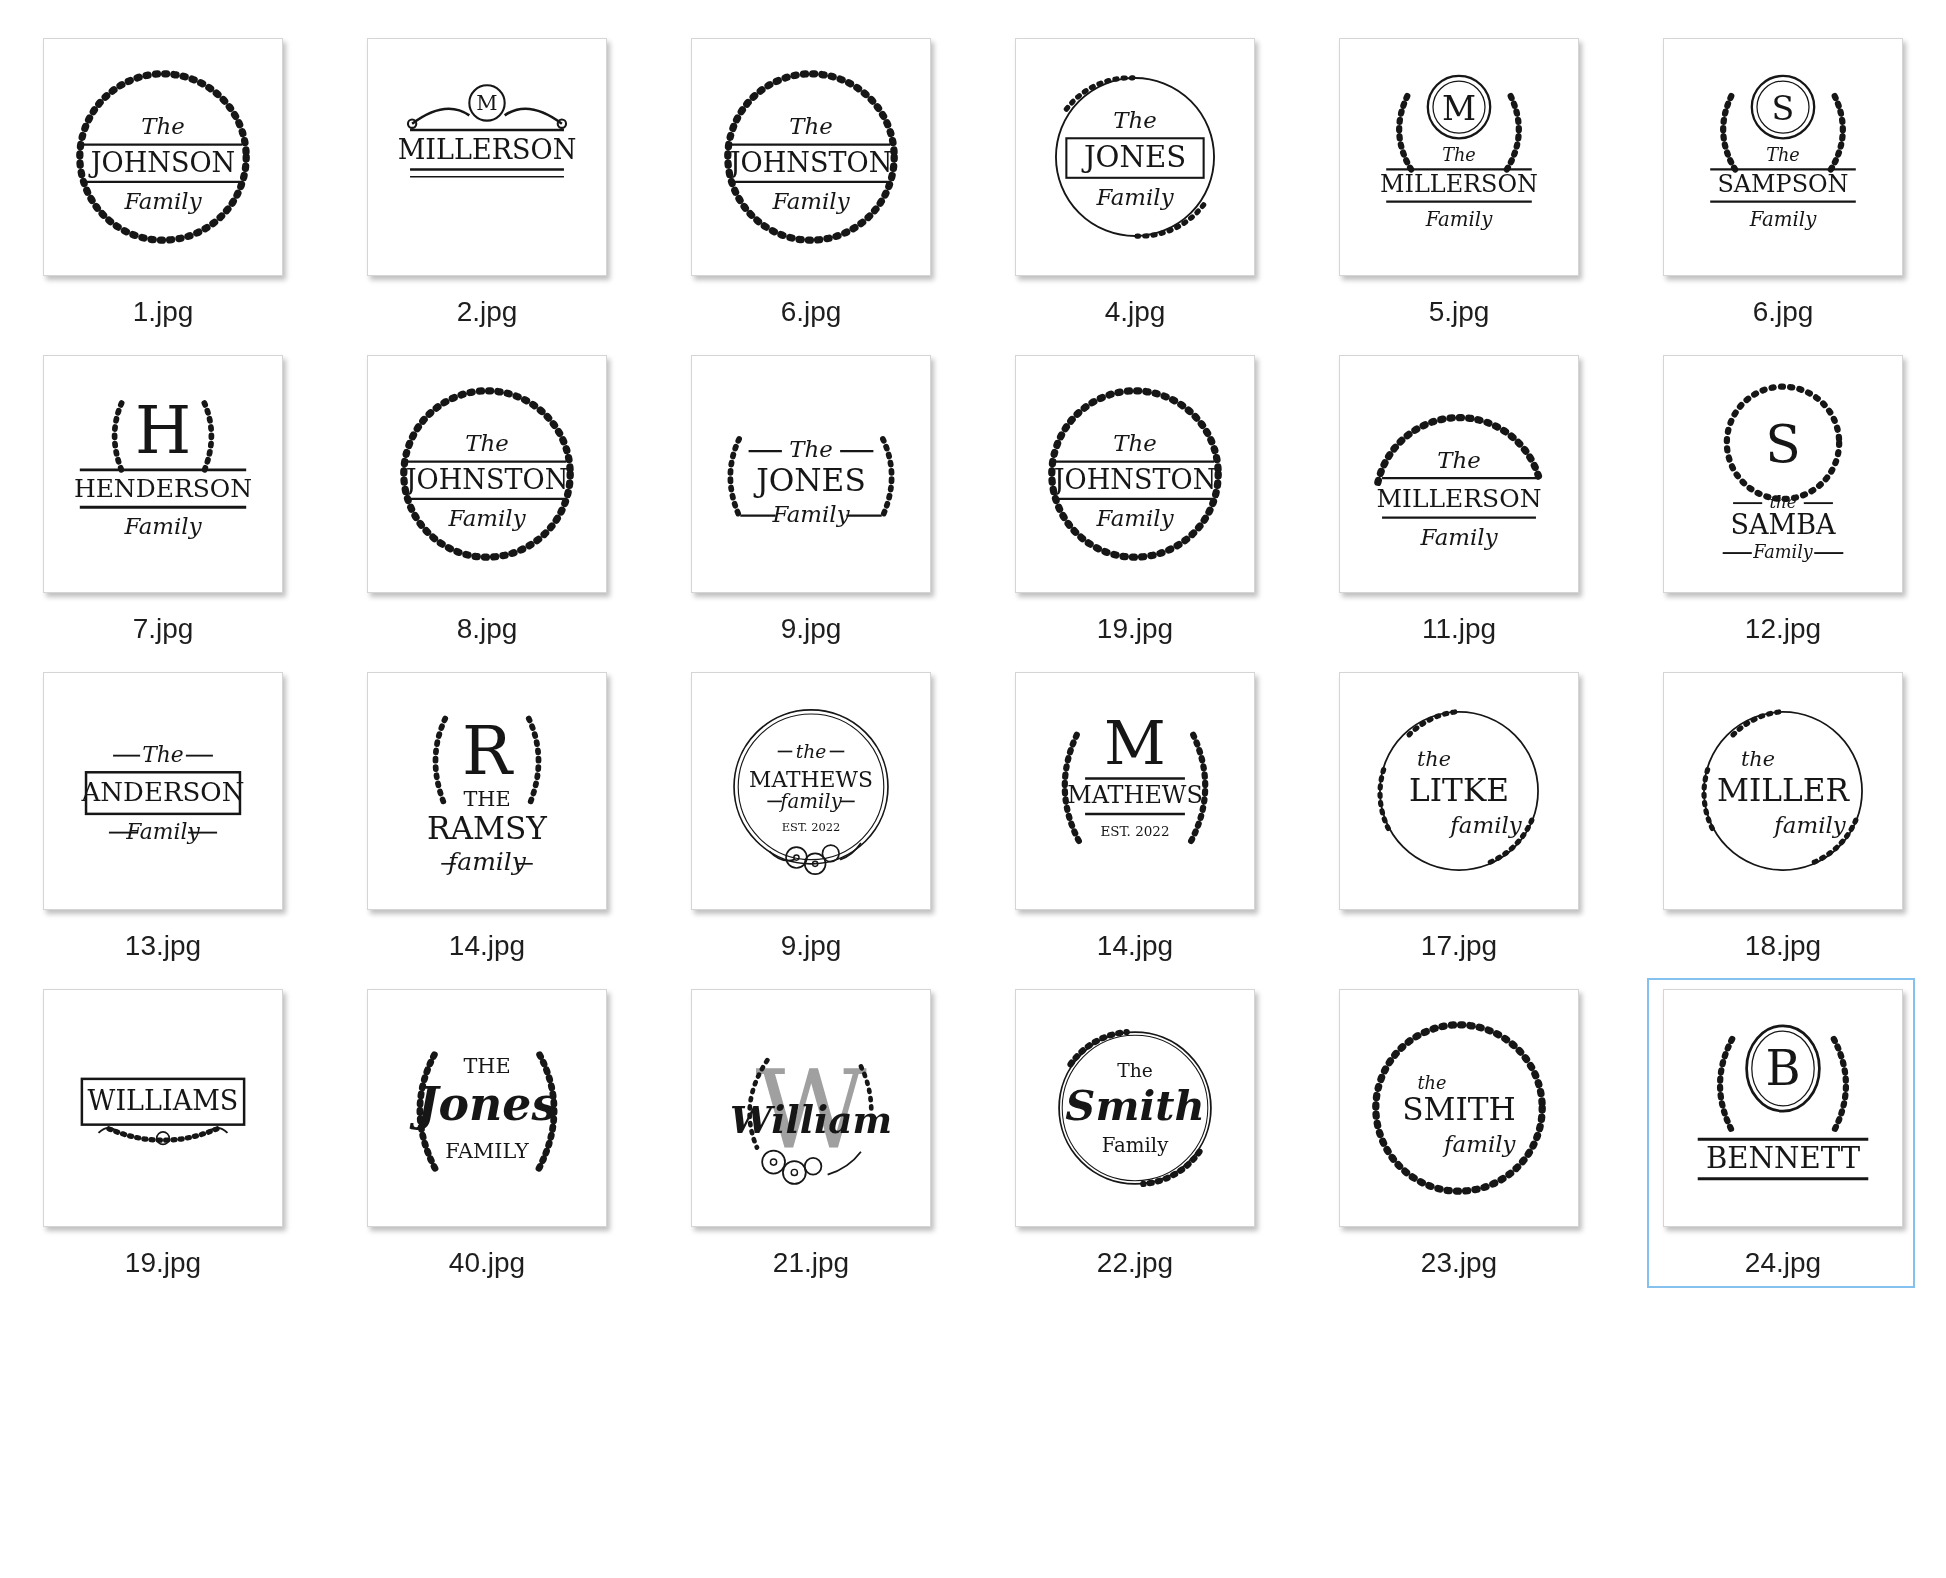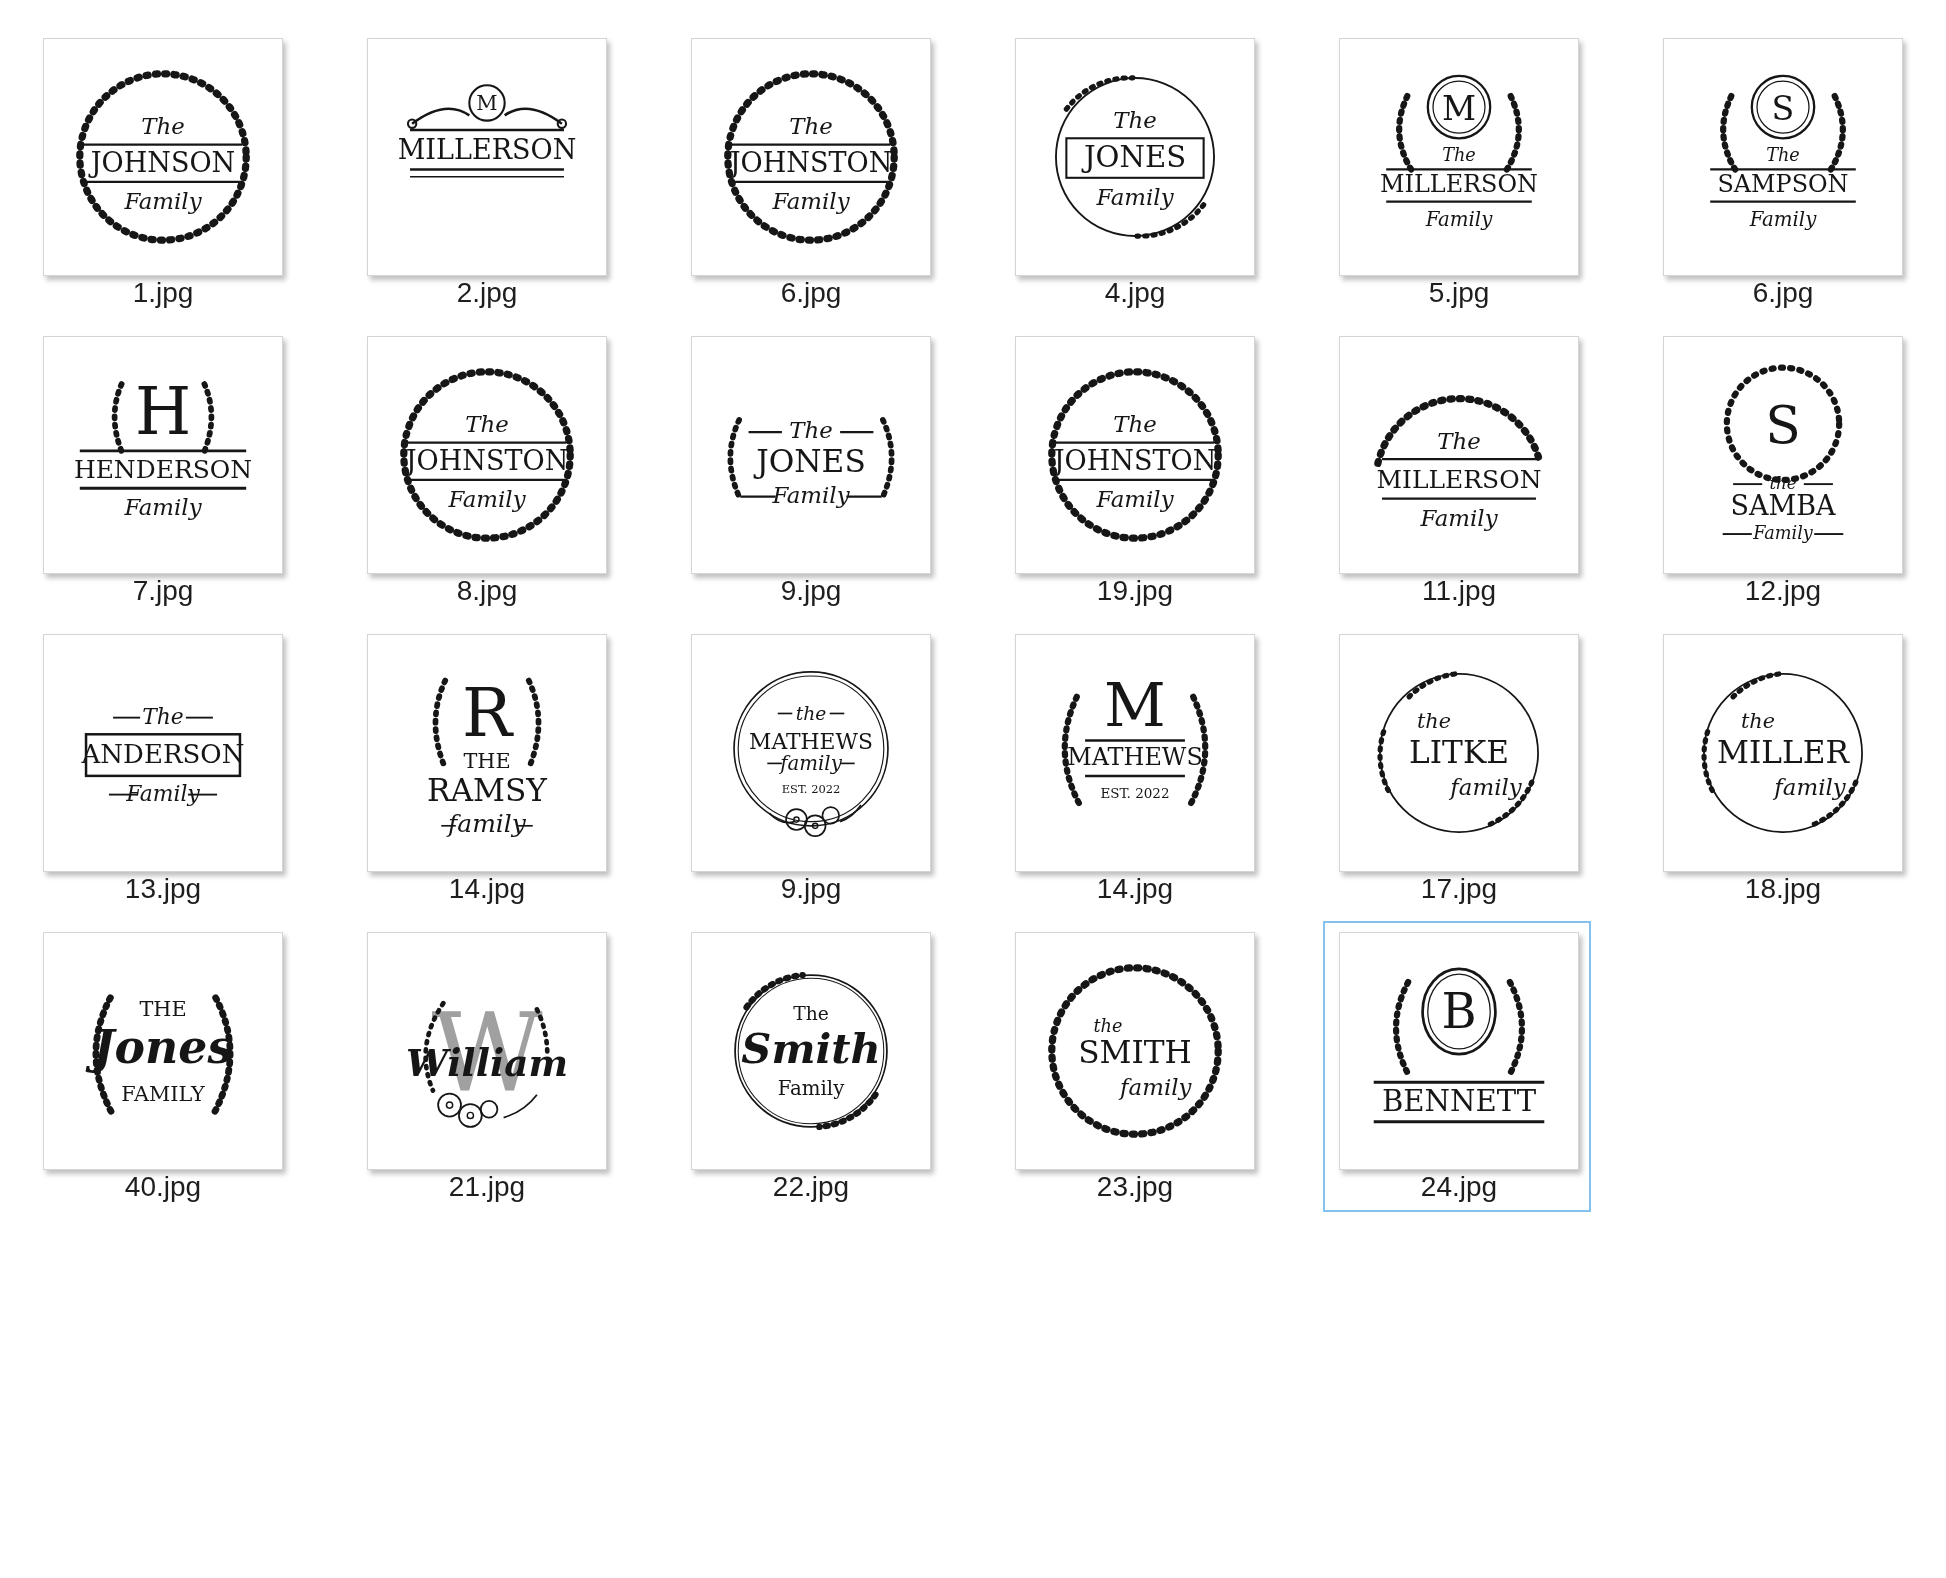--- a/index.html
+++ b/index.html
@@ -27,21 +27,21 @@
   }
   figure.cell{position:relative;width:240px;margin:0;}
   .card{
     box-sizing:border-box;width:240px;height:238px;background:#fff;
     border:1px solid #d5d5d5;
     box-shadow:3px 4px 5px rgba(0,0,0,.25);
     display:flex;align-items:center;justify-content:center;
   }
   svg.art{width:208px;height:208px;display:block;}
   figcaption.label{
-    display:block;margin-top:1px;text-align:center;
+    display:block;margin-top:20px;text-align:center;
     font-size:28px;color:var(--label-color);
   }
   figure.cell.selected::before{
     content:"";position:absolute;pointer-events:none;
     left:-16px;right:-12px;top:-11px;bottom:-9px;
     border:2px solid var(--selection);
     background:transparent;
   }
 </style>
 <title>Reference Sheet</title></head>
@@ -317,20 +317,33 @@
             <text x="76" y="76" font-size="20" text-anchor="middle" fill="#161616" font-family="'DejaVu Serif',serif" font-style="italic">the</text>
             <text x="100" y="110" font-size="30" text-anchor="middle" fill="#161616" font-family="'DejaVu Serif',serif">MILLER</text>
             <text x="126" y="140" font-size="22" text-anchor="middle" fill="#161616" font-family="'DejaVu Serif',serif" font-style="italic">family</text>
           </svg>
     </div>
     <figcaption class="label">18.jpg</figcaption>
   </figure>
       <figure class="cell">
     <div class="card">
       <svg class="art" viewBox="0 0 200 200">
+            <rect x="22" y="72" width="156" height="44" fill="none" stroke="#161616" stroke-width="2.4"></rect>
+            <text x="100" y="102" font-size="26" text-anchor="middle" fill="#161616" font-family="'DejaVu Serif',serif">WILLIAMS</text>
+            <path d="M48,120 Q100,142 152,120" fill="none" stroke="#161616" stroke-width="5" stroke-dasharray="2 5" stroke-linecap="round"></path>
+            <circle cx="100" cy="129" r="6" fill="none" stroke="#161616" stroke-width="1.6"></circle>
+            <path d="M38,124 Q46,116 54,121" fill="none" stroke="#161616" stroke-width="1.8"></path>
+            <path d="M162,124 Q154,116 146,121" fill="none" stroke="#161616" stroke-width="1.8"></path>
+          </svg>
+    </div>
+    <figcaption class="label">19.jpg</figcaption>
+  </figure>
+      <figure class="cell">
+    <div class="card">
+      <svg class="art" viewBox="0 0 200 200">
             <path d="M50,158 Q20,100 52,44" fill="none" stroke="#161616" stroke-width="6.5" stroke-dasharray="2 6" stroke-linecap="round"></path>
             <path d="M150,158 Q180,100 148,44" fill="none" stroke="#161616" stroke-width="6.5" stroke-dasharray="2 6" stroke-linecap="round"></path>
             <text x="100" y="66" font-size="20" text-anchor="middle" fill="#161616" font-family="'DejaVu Serif',serif">THE</text>
             <text x="100" y="112" font-size="44" text-anchor="middle" fill="#161616" font-family="'DejaVu Serif',serif" font-style="italic" font-weight="bold">Jones</text>
             <text x="100" y="148" font-size="20" text-anchor="middle" fill="#161616" font-family="'DejaVu Serif',serif">FAMILY</text>
           </svg>
     </div>
     <figcaption class="label">40.jpg</figcaption>
   </figure>
       <figure class="cell">

